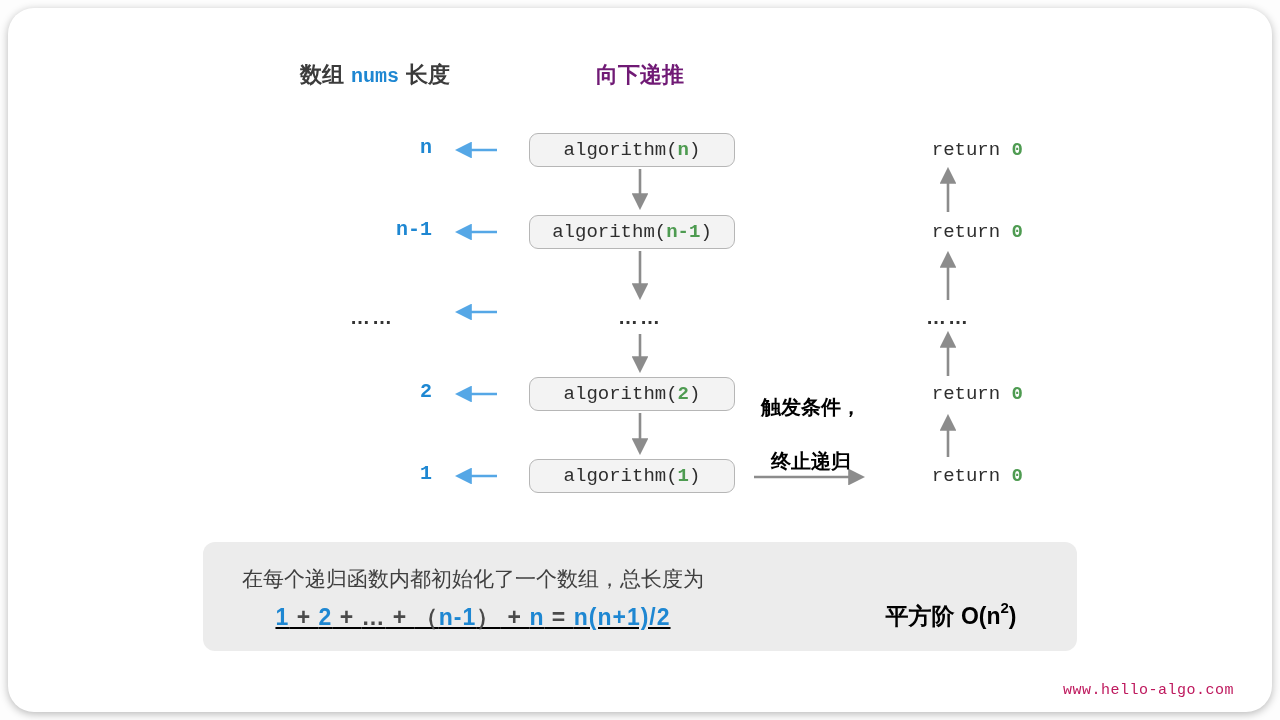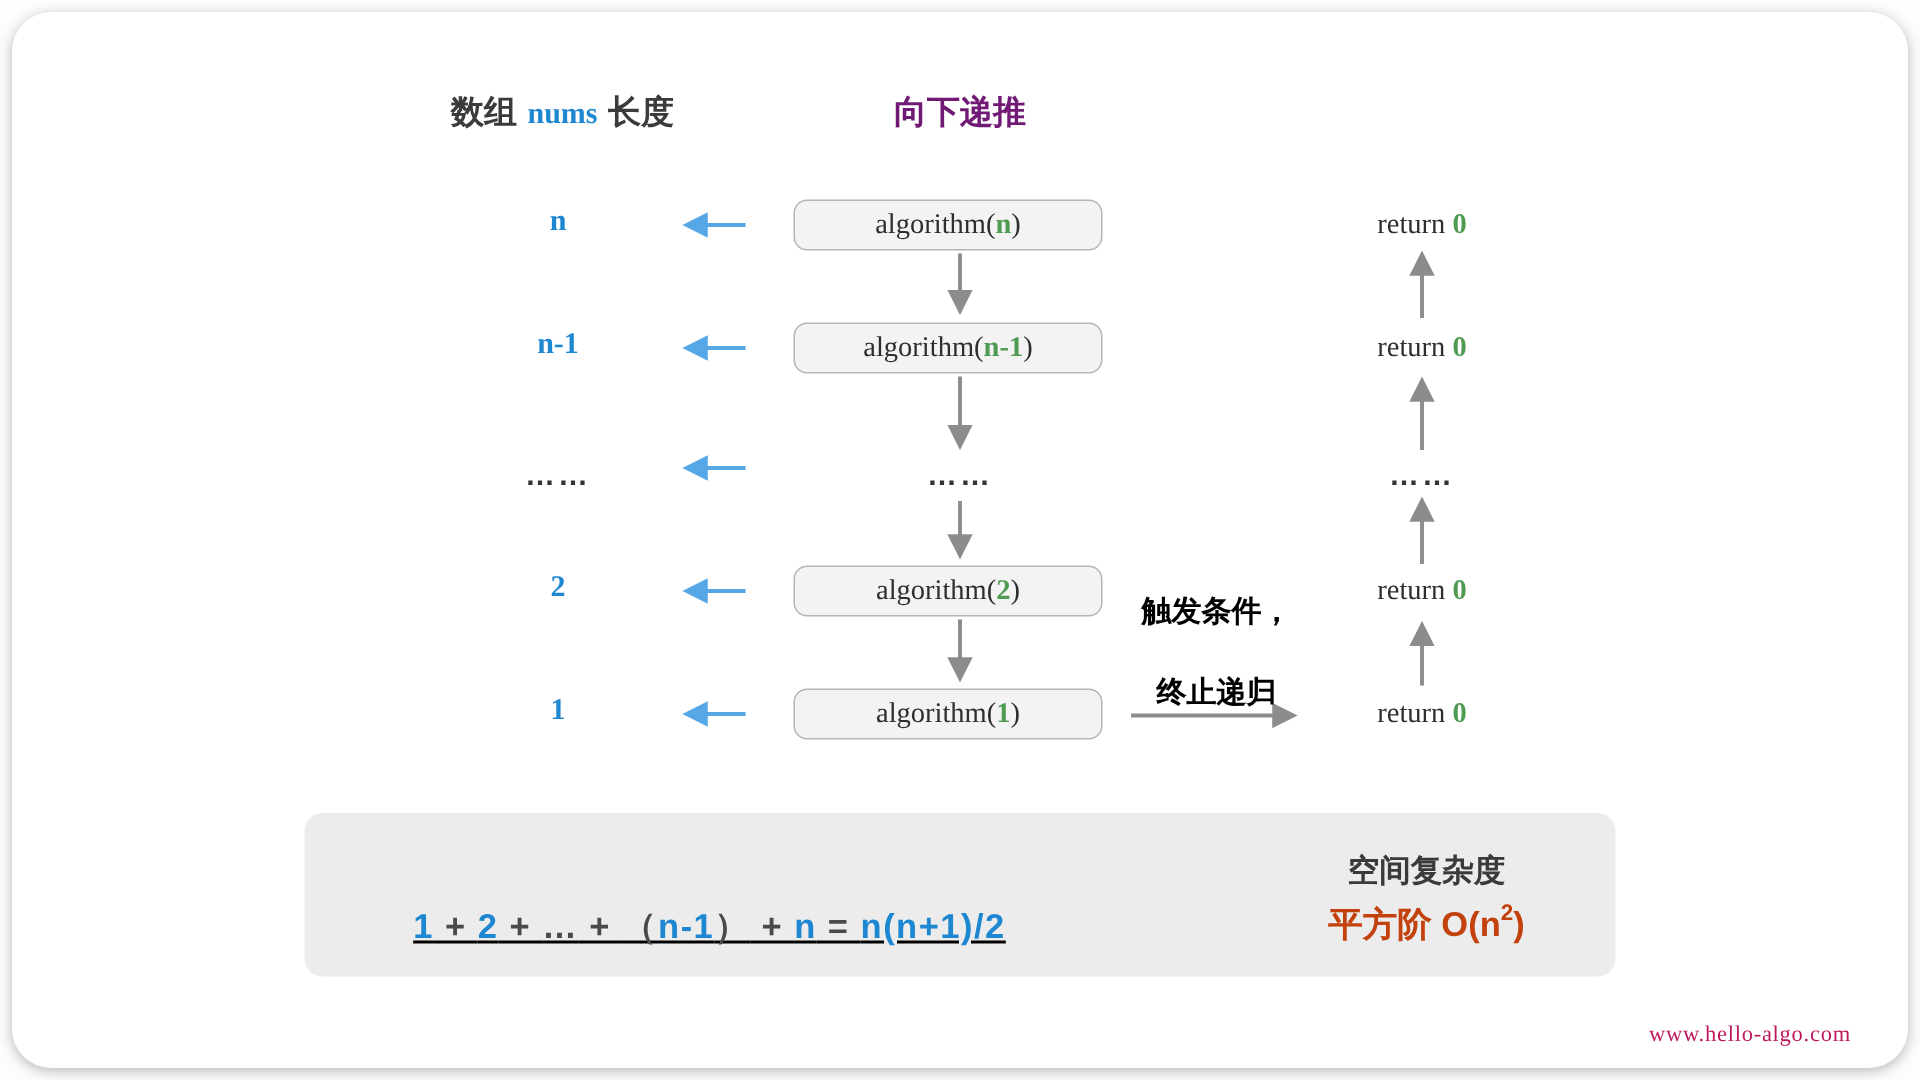--- a/index.html
+++ b/index.html
@@ -4,21 +4,21 @@
 <style>
   * { margin:0; padding:0; box-sizing:border-box; }
   html,body { width:1280px; height:720px; background:#fdfdfd; overflow:hidden; }
   body { font-family:"Liberation Sans","DejaVu Sans",sans-serif; }
   .stage { position:absolute; left:0; top:0; width:1280px; height:720px; }
   .card  { position:absolute; left:8px; top:8px; width:1264px; height:704px;
            background:#ffffff; border-radius:26px;
            box-shadow:0 2px 9px rgba(0,0,0,0.28); }
   .abs  { position:absolute; }
   .ctr  { text-align:center; }
-  .mono { font-family:Liberation Serif, serif; }
+  .mono { font-family:Liberation Mono, monospace;text-align:right; }
   .overlay { position:absolute; left:0; top:0; width:1280px; height:720px; pointer-events:none; }
 
   
   .hdr      { font-size:22px; font-weight:bold; color:#3b3b3b; white-space:pre; }
   .hdr-gray { font-size:22px; font-weight:bold; color:#701a75; }
   .hdr-code { font-size:20px; font-weight:bold; color:#1e87d2; padding:0 7px; }
 
   
   .len  { font-size:20px; font-weight:bold; color:#1e87d2; }
   .dots { font-size:20px; font-weight:bold; color:#333333; letter-spacing:2px; }
@@ -34,21 +34,21 @@
 
   
   .sumbox { left:203px; top:542px; width:874px; height:109px;
             background:#ececec; border-radius:12px; }
   .sline1 { font-size:21px; color:#3f3f3f; }
   .formula { font-size:23px; letter-spacing:1px; white-space:pre;text-decoration:underline; }
   .formula span { white-space:pre; }
   .fb { color:#1e87d2; font-weight:bold; }
   .fd { color:#4a4a4a; font-weight:600; }
   .ctitle { font-size:21px; font-weight:bold; color:#3a3a3a; }
-  .corder { font-size:23px; font-weight:bold; color:#c2410c; white-space:pre; }
+  .corder { font-size:23px; font-weight:bold; color:#000000; white-space:pre; }
   .corder sup { font-size:15px; position:relative; top:-2px; }
 
   .watermark { font-size:15px; color:#be185d; letter-spacing:0.5px; }
 </style>
 </head>
 <body>
 
 <div class="stage">
   <div class="card"></div>
 
@@ -105,18 +105,18 @@
   <div class="abs ctr ret mono" style="left:873px; top:383px; width:150px;"><span>return </span><span class="green">0</span></div>
 
   <div class="abs ctr len mono" style="left:312px; top:462px; width:120px;">1</div>
   <div class="abs callbox mono" style="left:529px; top:459px;"><span>algorithm(</span><span class="green">1</span><span>)</span></div>
   <div class="abs ctr ret mono" style="left:873px; top:465px; width:150px;"><span>return </span><span class="green">0</span></div>
 
   <div class="abs ctr annot" style="left:751px; top:394px; width:120px;">触发条件，</div>
   <div class="abs ctr annot" style="left:751px; top:448px; width:120px;">终止递归</div>
 
   <div class="abs sumbox"></div>
+  <div class="abs ctr sline1" style="left:218px; top:565px; width:510px;">在每个递归函数内都初始化了一个数组，总长度为</div>
   <div class="abs ctr formula" style="left:218px; top:602px; width:510px;"><span class="fb">1</span><span class="fd"> + </span><span class="fb">2</span><span class="fd"> + </span><span class="fd">…</span><span class="fd"> + </span><span class="fd">（</span><span class="fb">n-1</span><span class="fd">）</span><span class="fd"> + </span><span class="fb">n</span><span class="fd"> = </span><span class="fb">n(n+1)/2</span></div>
-  <div class="abs ctr ctitle" style="left:866px; top:566px; width:170px;">空间复杂度</div>
   <div class="abs ctr corder" style="left:856px; top:601px; width:190px;"><span>平方阶 </span><span>O(n</span><sup>2</sup><span>)</span></div>
 
   <div class="abs watermark mono" style="right:46px; top:682px;">www.hello-algo.com</div>
 </div>
 
 </body></html>

